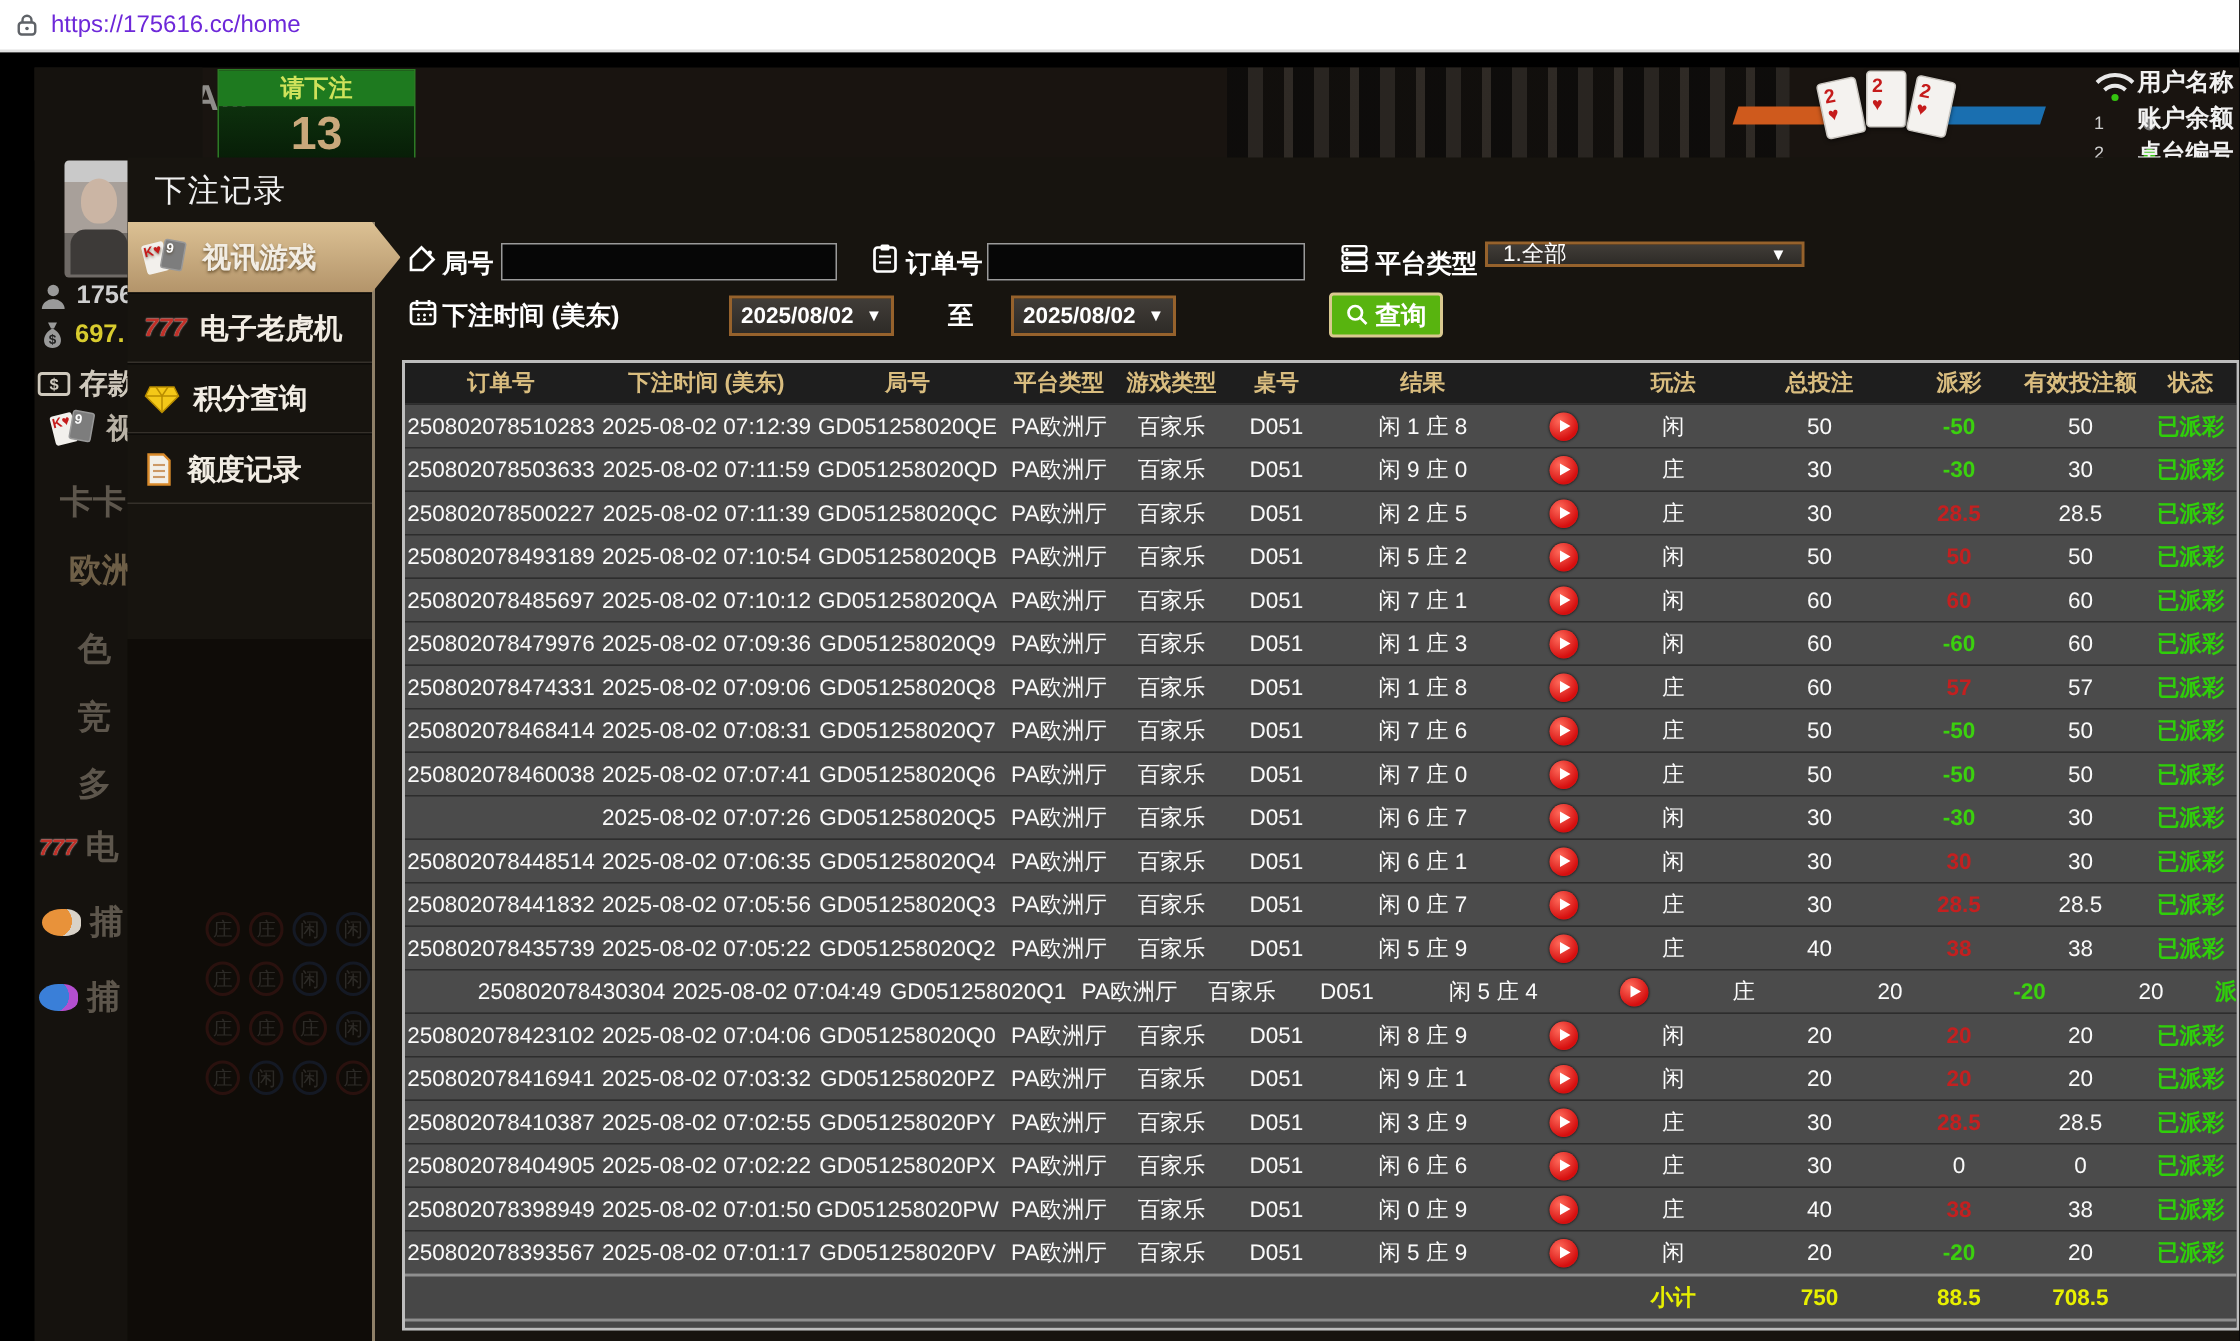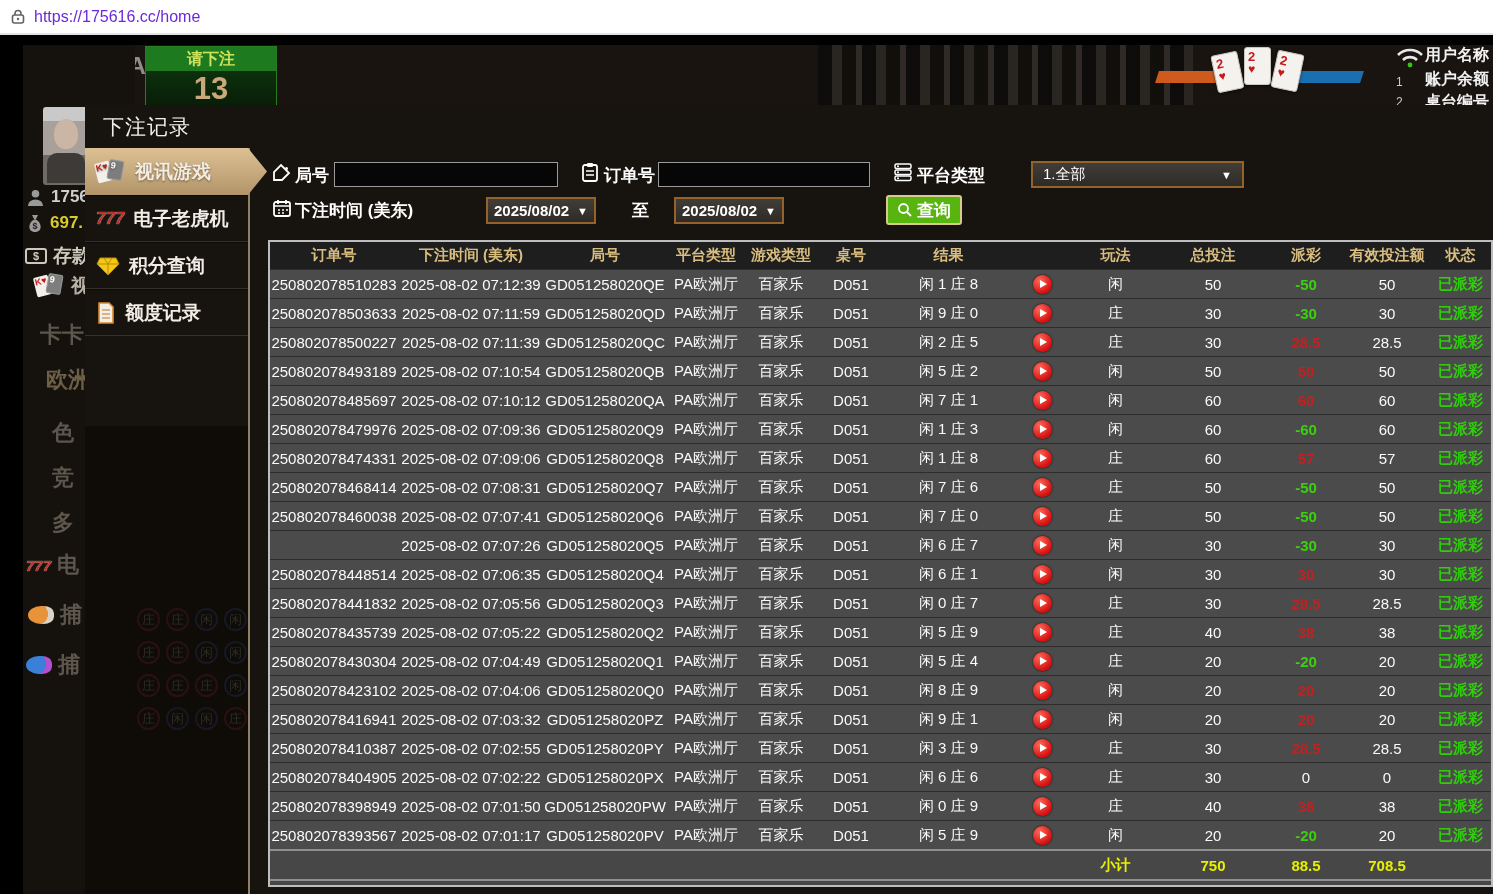--- a/index.html
+++ b/index.html
@@ -305,21 +305,21 @@
 
       <svg class="f-ico" style="left:625px;top:57px;" viewBox="0 0 20 20">
         <rect x="2" y="2" width="16" height="4.6" rx="1.5" fill="none" stroke="#fff" stroke-width="1.5"></rect>
         <rect x="2" y="8" width="16" height="4.6" rx="1.5" fill="none" stroke="#fff" stroke-width="1.5"></rect>
         <rect x="2" y="14" width="16" height="4.6" rx="1.5" fill="none" stroke="#fff" stroke-width="1.5"></rect>
         <circle cx="5" cy="4.3" r="1" fill="#fff"></circle>
           <circle cx="5" cy="10.3" r="1" fill="#fff"></circle>
           <circle cx="5" cy="16.3" r="1" fill="#fff"></circle>
         </svg>
       <span class="f-label" style="left:649px;top:59px;">平台类型</span>
-      <div class="sel-box wide" style="left:763px;top:56px;width:213px;height:27px;">
+      <div class="sel-box wide" style="left:722px;top:56px;width:213px;height:17px;">
         <span>1.全部</span>
         <span class="arr">▼</span>
       </div>
 
       <svg class="f-ico" style="left:4px;top:93px;" viewBox="0 0 20 20">
         <rect x="2" y="4" width="16" height="14" rx="2" fill="none" stroke="#fff" stroke-width="1.8"></rect>
         <line x1="6" y1="2" x2="6" y2="6" stroke="#fff" stroke-width="1.8"></line>
         <line x1="14" y1="2" x2="14" y2="6" stroke="#fff" stroke-width="1.8"></line>
         <line x1="2" y1="8" x2="18" y2="8" stroke="#fff" stroke-width="1.5"></line>
         <circle cx="7" cy="12" r="1" fill="#fff"></circle>
@@ -604,21 +604,21 @@
                   <span class="tri"></span>
                 </span>
               </div>
               <div class="td" style="width: 85px;">庄</div>
               <div class="td" style="width: 110px;">40</div>
               <div class="td pos" style="width: 76px;">38</div>
               <div class="td" style="width: 86px;">38</div>
               <div class="td status" style="width: 65px; flex: 1 1 auto;">已派彩</div>
             </div>
             <div class="tr">
-              <div class="td" style="width: 128px;">250802078430304</div>
+              <div class="td" style="width: 128px; padding-left: 47px;">250802078430304</div>
               <div class="td" style="width: 146px;">2025-08-02 07:04:49</div>
               <div class="td" style="width: 122px;">GD051258020Q1</div>
               <div class="td" style="width: 80px;">PA欧洲厅</div>
               <div class="td" style="width: 70px;">百家乐</div>
               <div class="td" style="width: 70px;">D051</div>
               <div class="td" style="width: 125px;">闲 5 庄 4</div>
               <div class="td" style="width: 62px;">
                 <span class="playbtn">
                   <span class="tri"></span>
                 </span>

